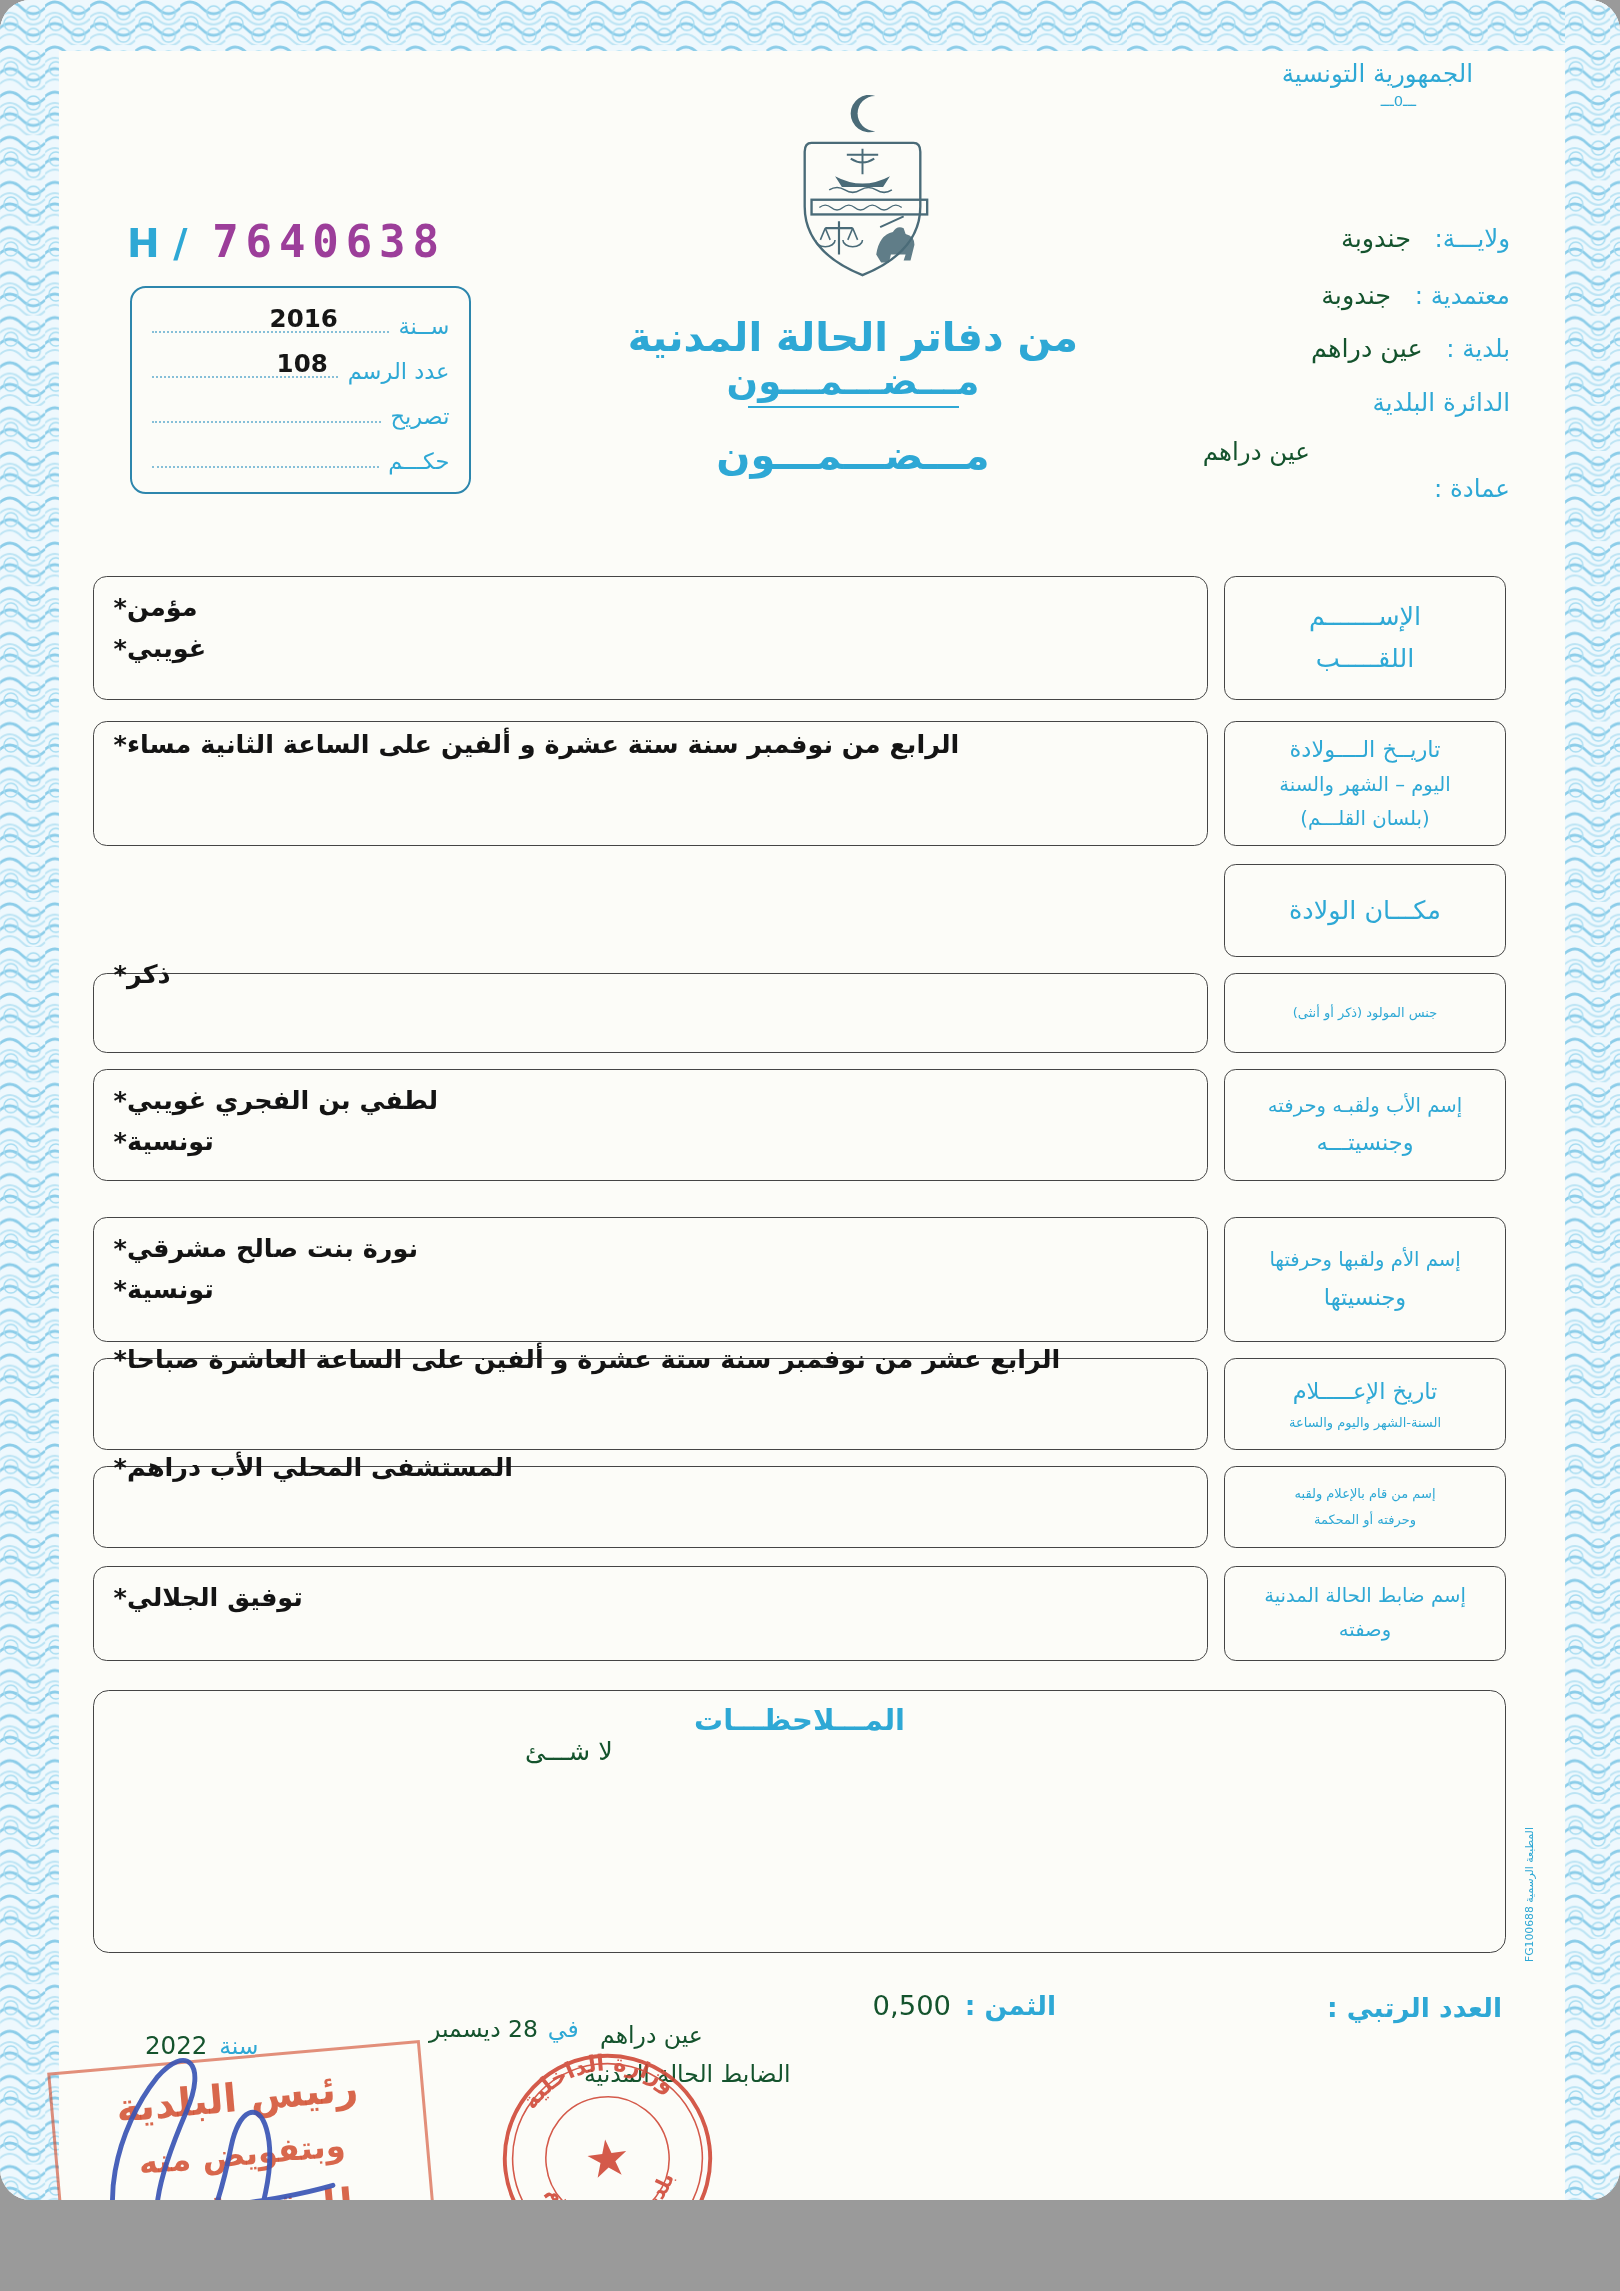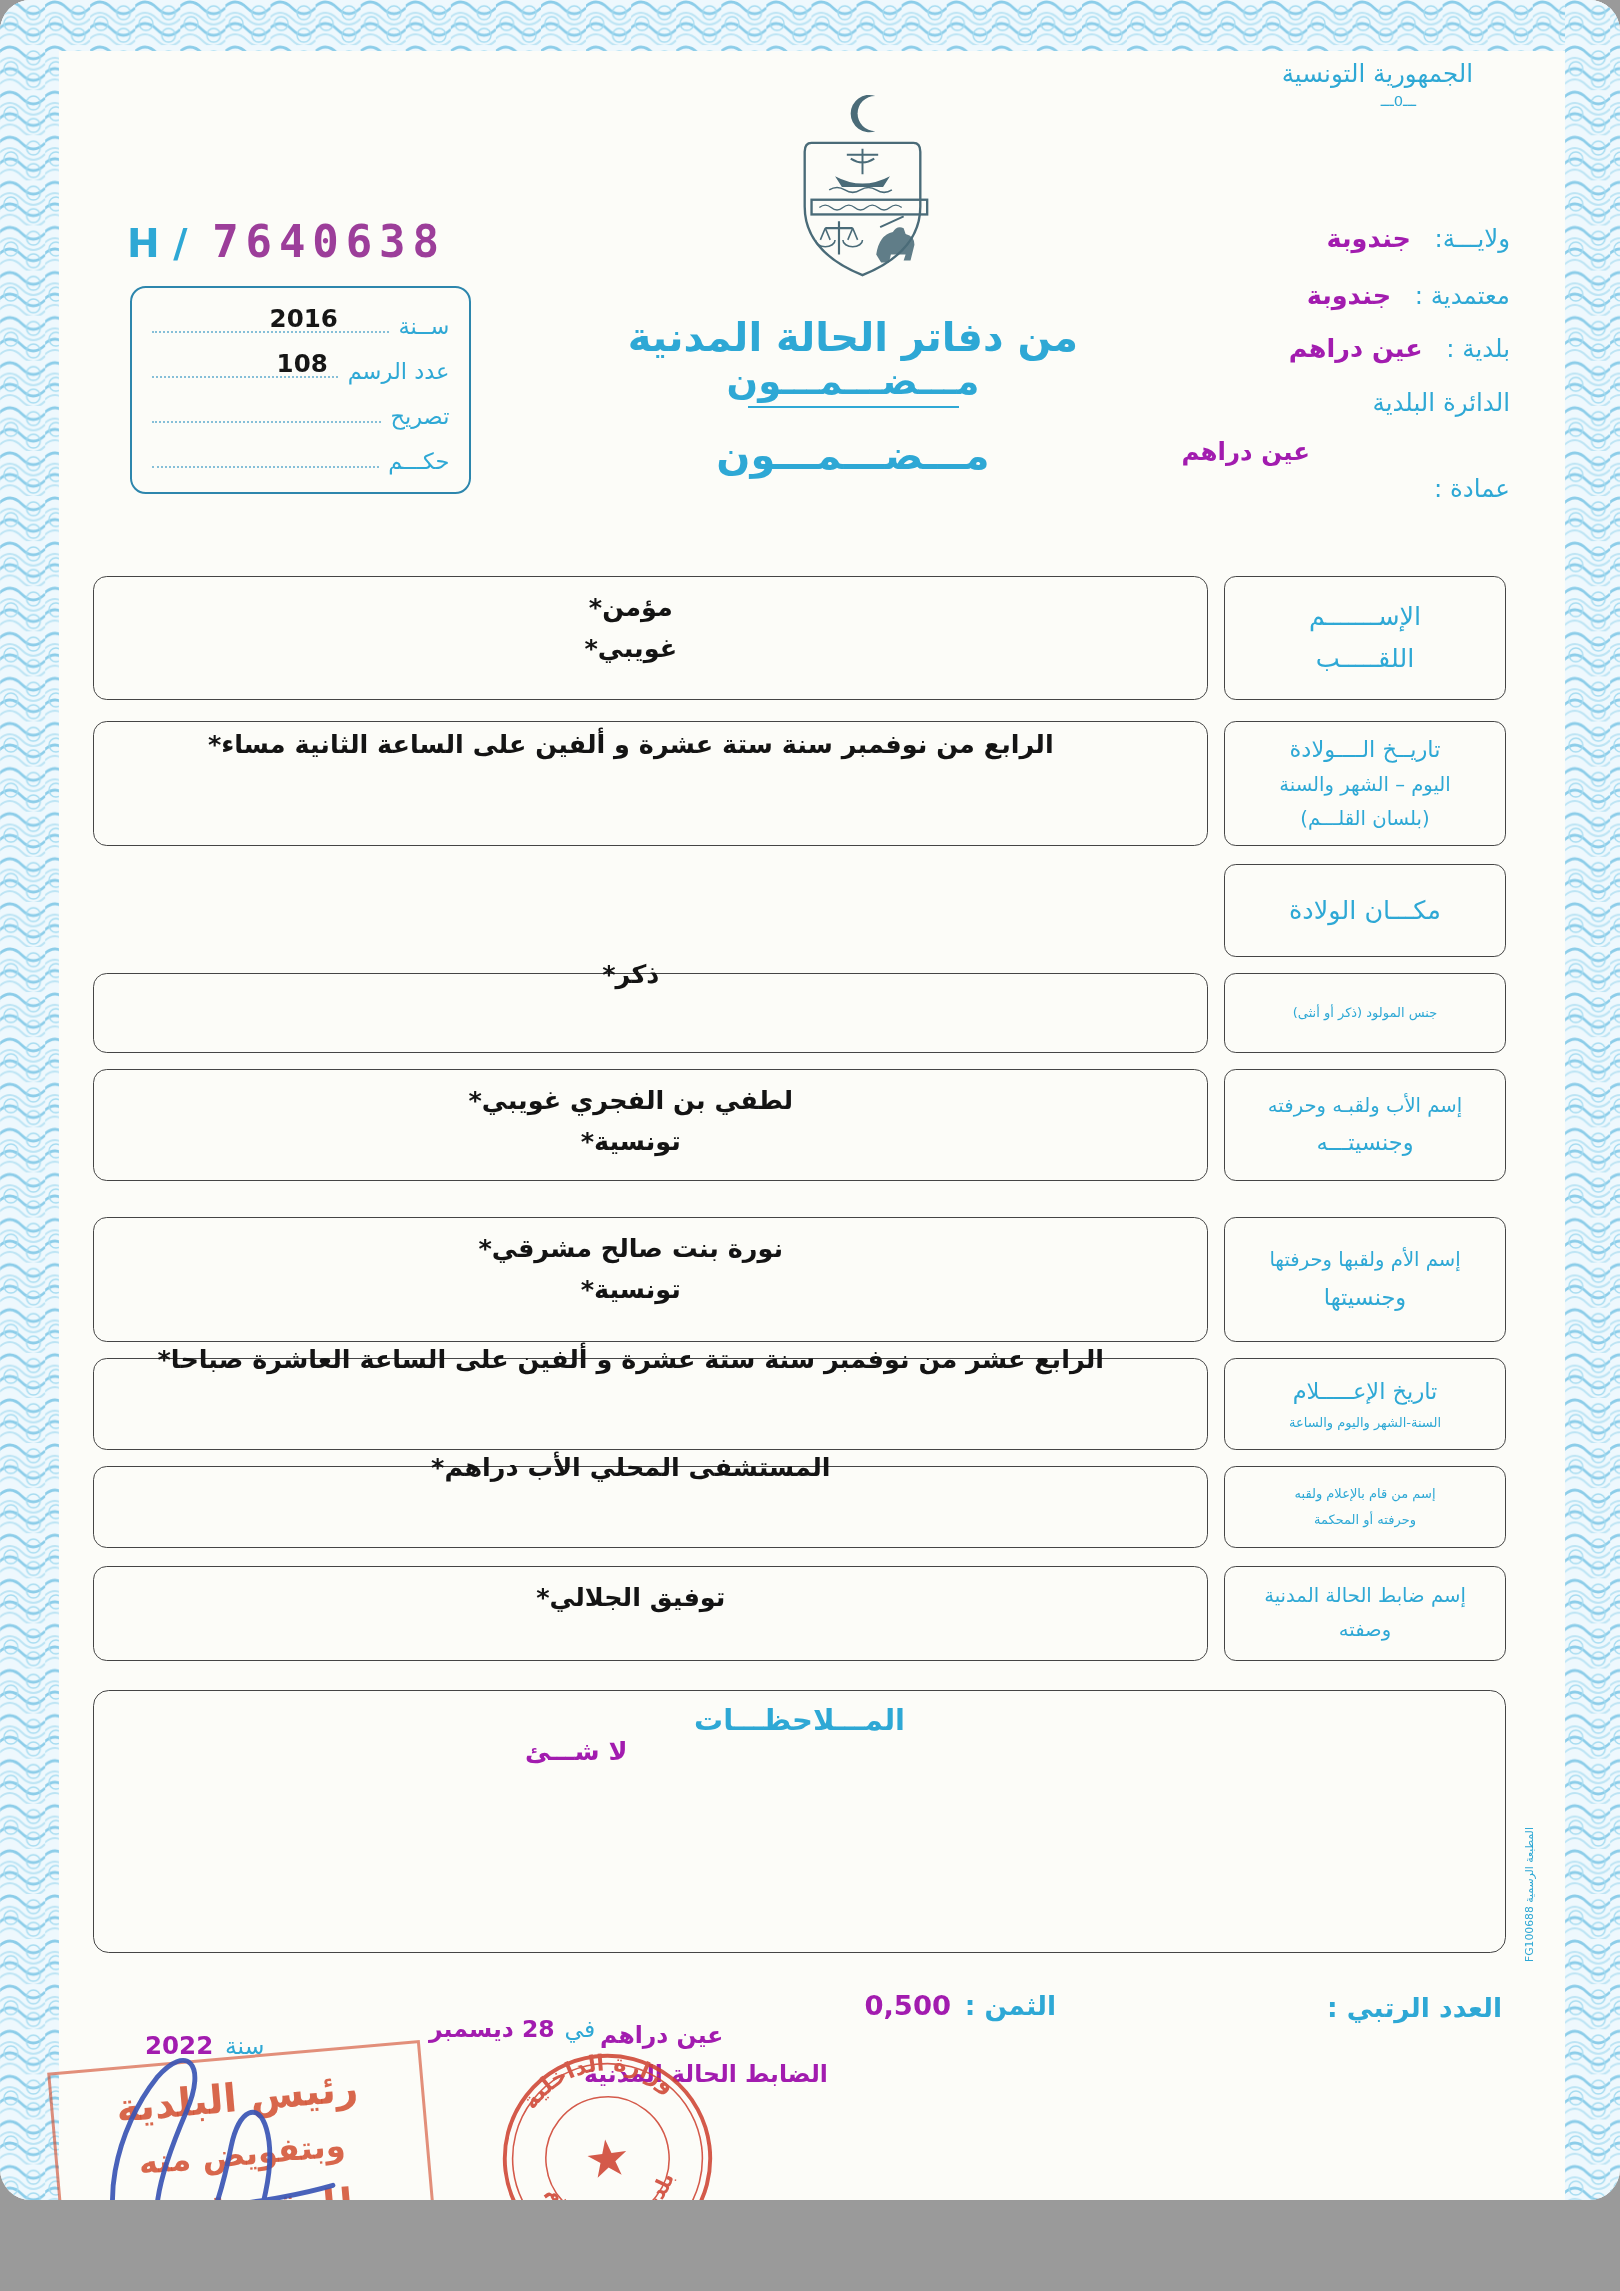--- a/index.html
+++ b/index.html
@@ -6,36 +6,36 @@
   html,body{background:#9a9a9a}
   #page{
     position:relative;width:1620px;height:2200px;margin:0 auto;
     background:#fcfcf8;overflow:hidden;direction:rtl;
     font-family:"DejaVu Sans","Liberation Sans",sans-serif;
     border-radius:31px;
   }
   .abs{position:absolute}
   .band{position:absolute;z-index:1}
   .lbl{color:#2ea8d5}
-  .val{color:#a21caf;font-weight:bold}
+  .val{color:#14532d;font-weight:normal}
   
   .regrow{position:relative;display:flex;align-items:flex-end;gap:9.8px;height:45px}
   .regrow .rlabel{color:#2ea8d5;font-size:22.5px;padding-bottom:3.9px;white-space:nowrap}
   .dots{flex:1;border-bottom:2px dotted #86bfd8;margin-bottom:9.8px}
   .regval{position:absolute;bottom:9.8px;color:#161616;font-weight:bold;font-size:24.5px}
   
   .rec-row{position:absolute;left:93px;width:1413px;z-index:2}
   .value-box{position:absolute;left:0;top:0;height:100%;width:1115px;border:1.6px solid #454545;border-radius:13.7px}
   .label-box{position:absolute;right:0;top:0;height:100%;width:282px;border:1.6px solid #454545;border-radius:11.8px;
     display:flex;flex-direction:column;justify-content:center;align-items:center;gap:9.8px;
     color:#2ea8d5;font-size:22.5px;text-align:center;padding:3.9px 9.8px;line-height:1.25}
   .label-box .big{font-size:25.5px}
   .label-box .small{font-size:13px}
   .label-box .mid{font-size:19.6px}
-  .vals{padding:9.8px 59px 0 19.6px;text-align:center;color:#141414;font-weight:bold;font-size:25.5px;line-height:1.6}
+  .vals{padding:9.8px 59px 0 19.6px;text-align:left;color:#141414;font-weight:bold;font-size:25.5px;line-height:1.6}
   .tight .vals{padding-top:2px}
   .overlap .vals{padding-top:0;margin-top:-19.6px}
   .adminrow{display:flex;gap:23.5px;align-items:baseline}
   .adminrow .lbl{font-size:24.5px}
   .adminrow .val{font-size:25.5px}
 </style>
 </head>
 <body>
 
 <div id="page">

